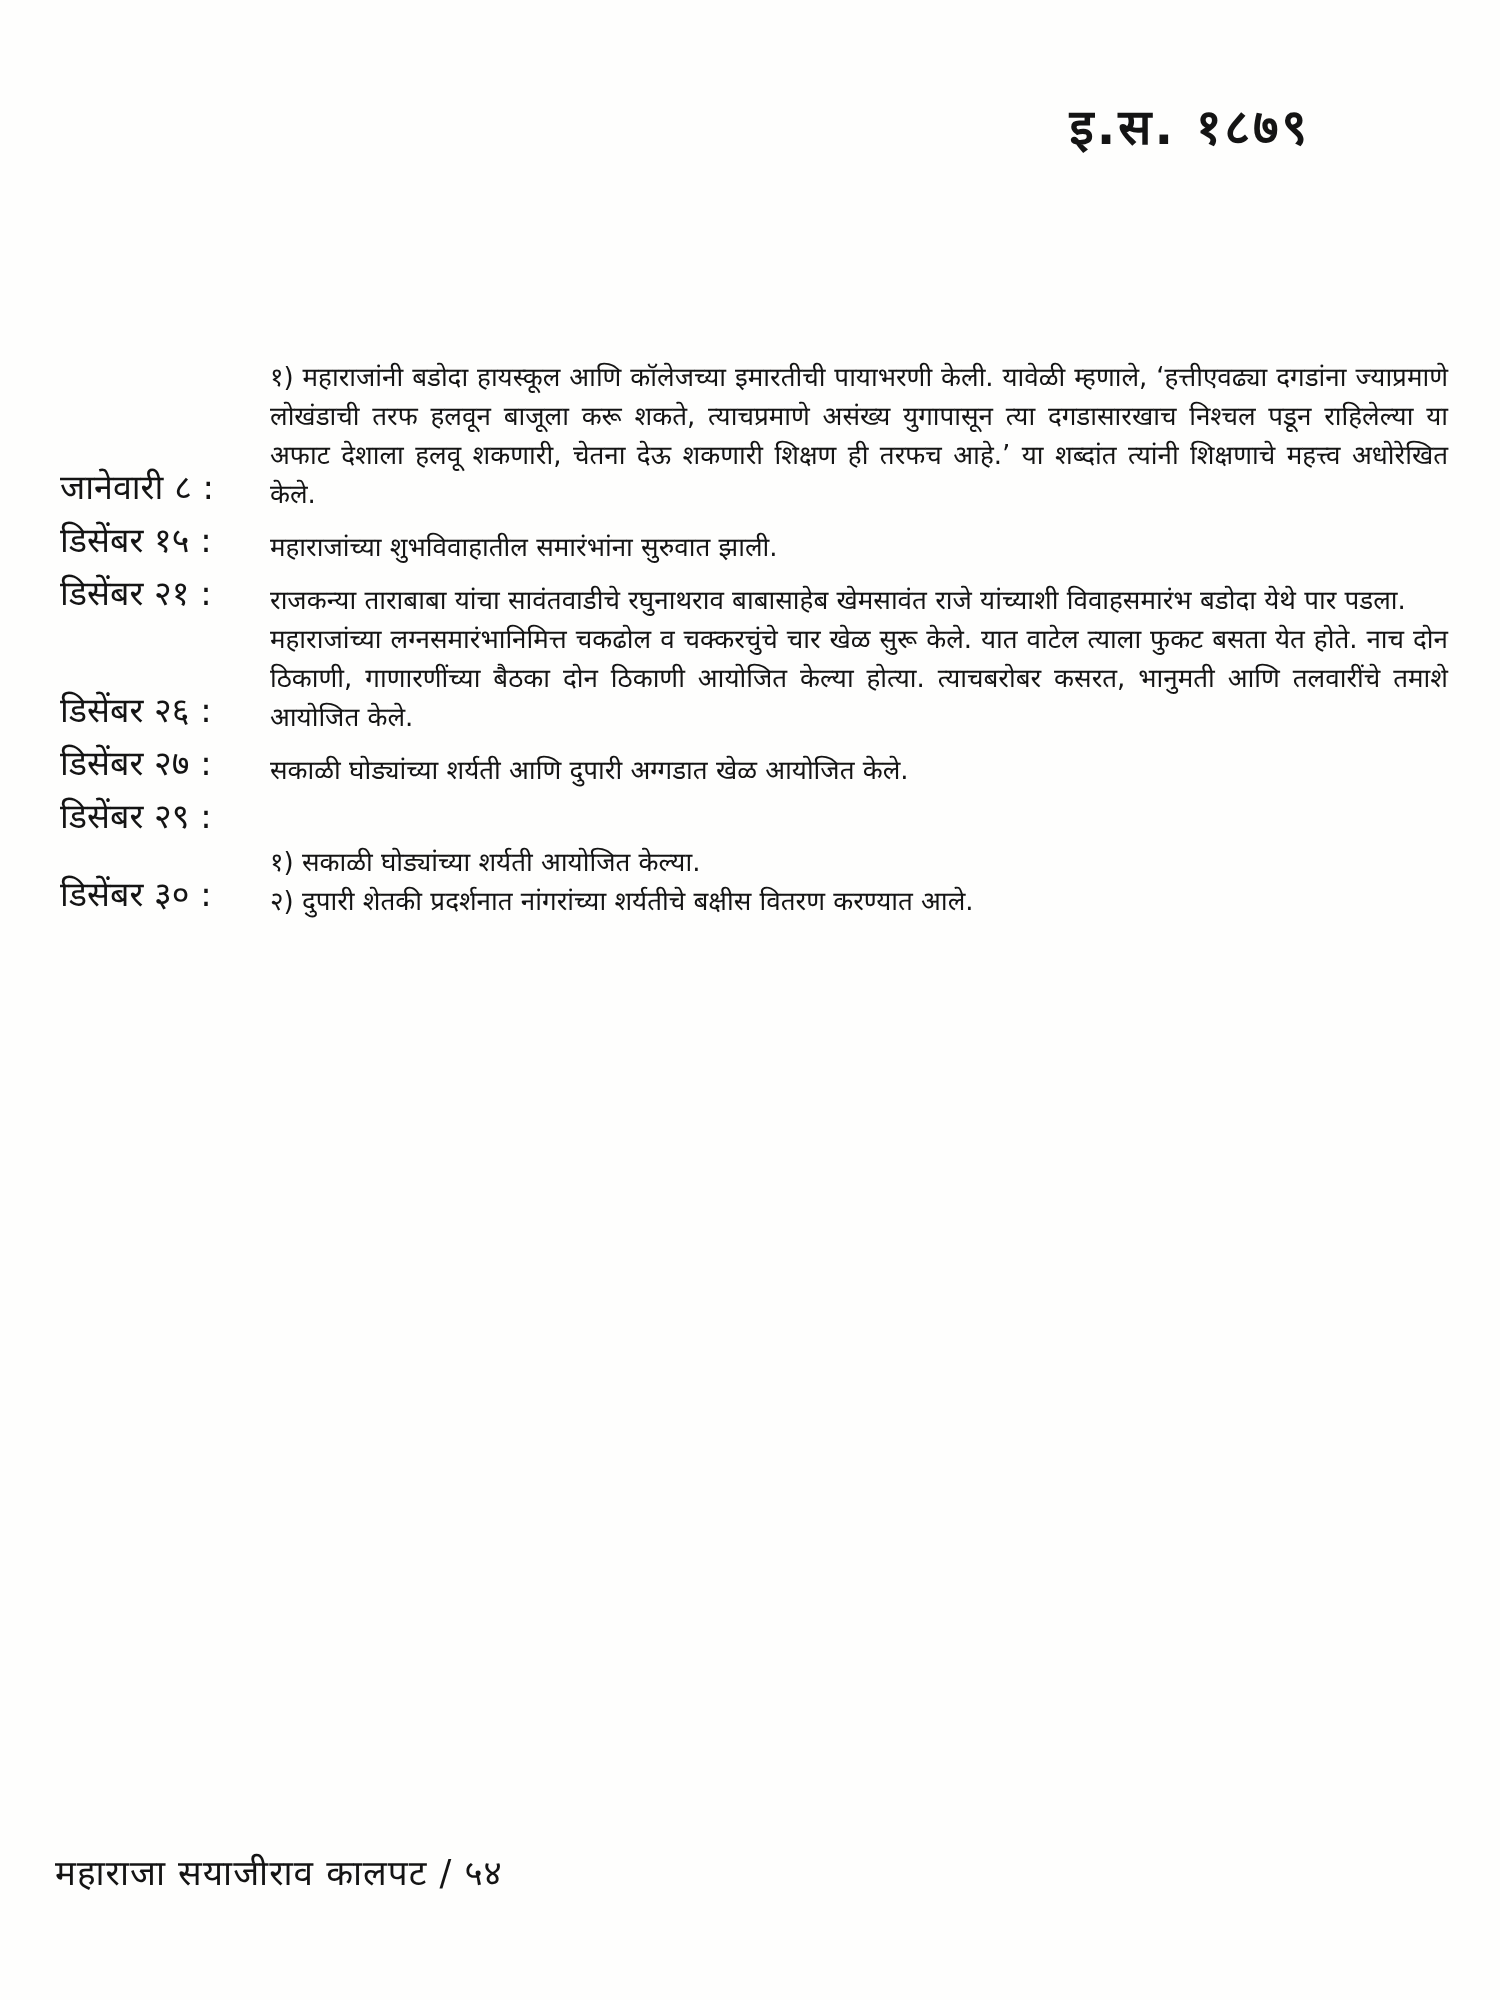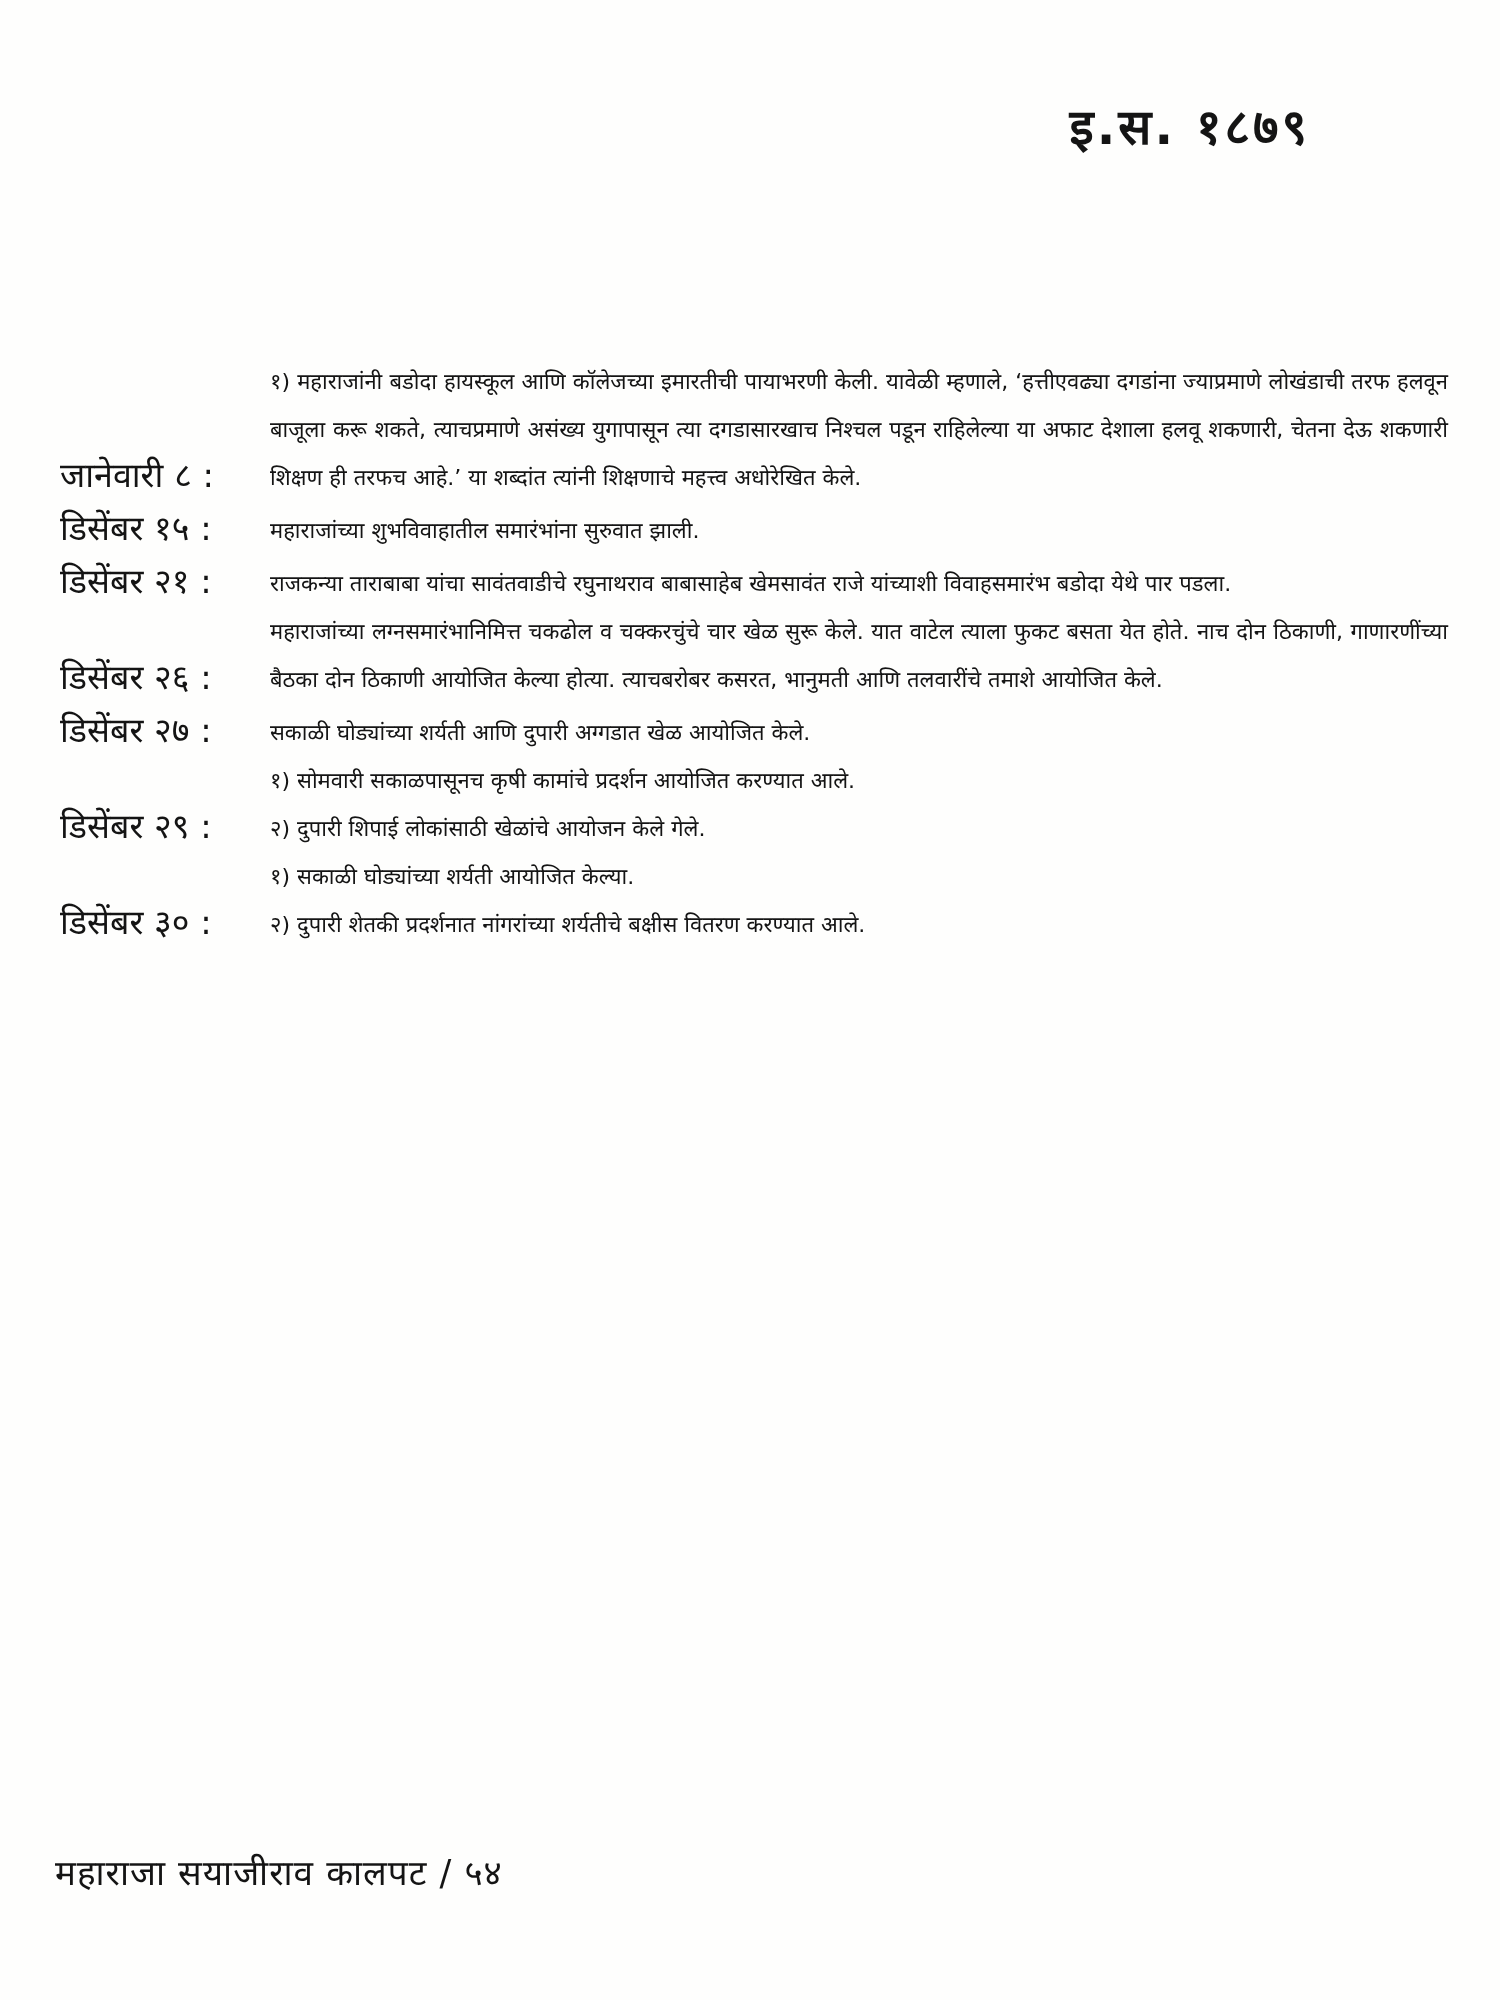--- a/index.html
+++ b/index.html
@@ -41,22 +41,22 @@
   .date {
     flex: 0 0 210px;
     width: 210px;
     font-size: 34px;
     line-height: 53px;
     white-space: nowrap;
   }
   .content {
     flex: 1;
     min-width: 0;
-    font-size: 22px;
-    line-height: 48px;
+    font-size: 26px;
+    line-height: 39px;
     text-align: justify;
     text-justify: inter-word;
   }
   .content p {
     margin: 0;
   }
   .footer {
     position: absolute;
     left: 55px;
     top: 1848px;
@@ -103,24 +103,20 @@
 
     <div class="entry">
       <div class="date">डिसेंबर २७ :</div>
       <div class="content">
         <p>सकाळी घोड्यांच्या शर्यती आणि दुपारी अग्गडात खेळ आयोजित केले.</p>
       </div>
     </div>
 
     <div class="entry">
       <div class="date">डिसेंबर २९ :</div>
-      <div class="content">
-        <p>१) सोमवारी सकाळपासूनच कृषी कामांचे प्रदर्शन आयोजित करण्यात आले.</p>
-        <p>२) दुपारी शिपाई लोकांसाठी खेळांचे आयोजन केले गेले.</p>
-      </div>
     </div>
 
     <div class="entry">
       <div class="date">डिसेंबर ३० :</div>
       <div class="content">
         <p>१) सकाळी घोड्यांच्या शर्यती आयोजित केल्या.</p>
         <p>२) दुपारी शेतकी प्रदर्शनात नांगरांच्या शर्यतीचे बक्षीस वितरण करण्यात आले.</p>
       </div>
     </div>
 

